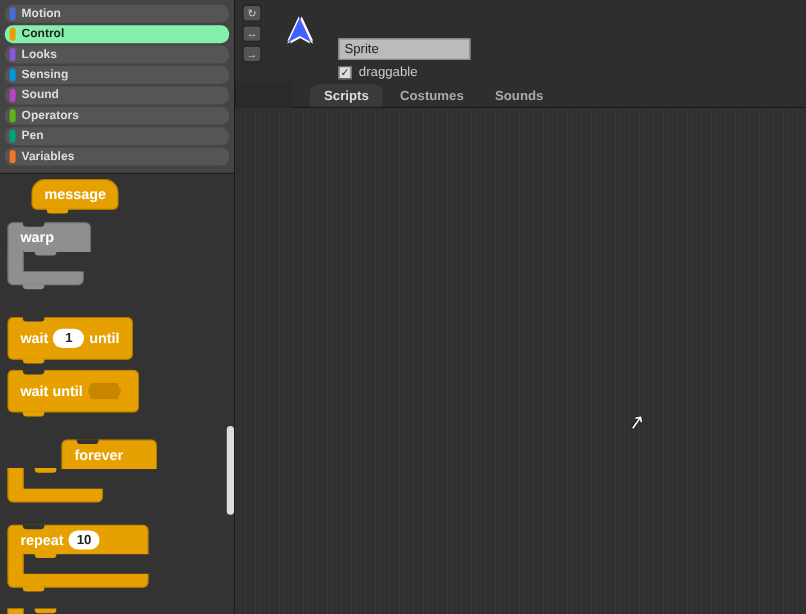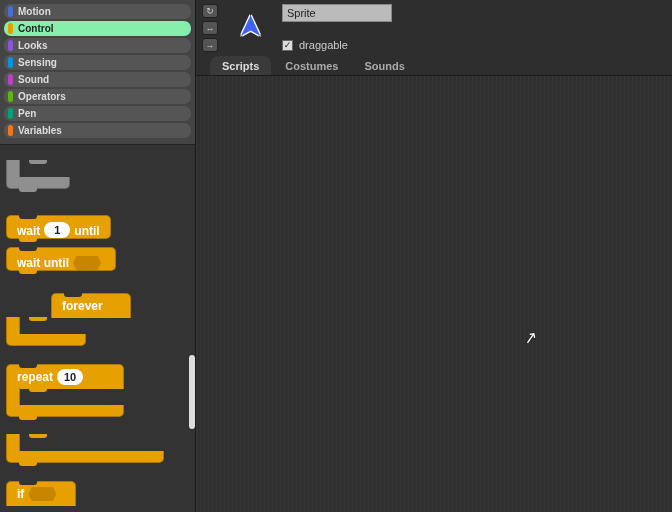--- a/index.html
+++ b/index.html
@@ -15,21 +15,21 @@
   .cat-btn.active { color: #222; }
 
   .palette { flex: 1; overflow: hidden; padding: 6px 0 0 6px; position: relative; }
 
   
   .scroll-thumb { position: absolute; right: 0px; top: 210px; width: 6px; height: 74px; background: #ddd; border-radius: 3px; }
 
   
   .block { position: relative; margin-bottom: 8px; color: #fff; font-size: 12px; font-weight: bold; }
   .hat, .cmd, .cwrap, .cbody, .cbottom { background: var(--bc, #e6a000); border: 1px solid rgba(0,0,0,0.25); }
-  .cmd { display: inline-flex; align-items: flex-end; height: 24px; padding: 0 10px; border-radius: 5px; position: relative; }
+  .cmd { display: inline-flex; align-items: center; height: 36px; padding: 0 10px; border-radius: 5px; position: relative; }
   .cmd::before { content: ""; position: absolute; top: -1px; left: 12px; width: 18px; height: 4px; background: var(--nt, #333); border-radius: 0 0 3px 3px; } 
   .cmd::after { content: ""; position: absolute; bottom: -4px; left: 12px; width: 18px; height: 4px; background: var(--bc); border-radius: 0 0 3px 3px; } 
   .hat { display: inline-flex; align-items: center; height: 26px; padding: 0 10px; border-radius: 12px 12px 5px 5px; position: relative; }
   .hat::after { content: ""; position: absolute; bottom: -4px; left: 12px; width: 18px; height: 4px; background: var(--bc); border-radius: 0 0 3px 3px; }
 
   .cwrap { display: inline-block; border-radius: 5px 5px 0 0; border-bottom: none; position: relative; min-width: 70px; }
   .cwrap .ctop { display: flex; align-items: center; height: 24px; padding: 0 10px; }
   .cwrap::before { content: ""; position: absolute; top: -1px; left: 12px; width: 18px; height: 4px; background: #333; border-radius: 0 0 3px 3px; }
   .carm { display: block; height: 18px; width: 14px; background: var(--bc); border-left: 1px solid rgba(0,0,0,0.25); border-right: 1px solid rgba(0,0,0,0.25); margin-top: -1px; position: relative; }
   .carm::before { content:""; position:absolute; top:0; left:22px; width:18px; height:4px; background: var(--bc); border-radius:0 0 3px 3px; }
@@ -40,27 +40,27 @@
   .oval-input { display: inline-flex; align-items: center; justify-content: center; background: #fff; color: #222; border-radius: 10px; height: 16px; min-width: 26px; padding: 0 6px; margin: 0 4px; font-size: 11px; }
   .hex-slot { display: inline-block; width: 28px; height: 14px; background: #c78500; margin: 0 4px; clip-path: polygon(12% 0, 88% 0, 100% 50%, 88% 100%, 12% 100%, 0 50%); }
 
   
   .right-panel { flex: 1; display: flex; flex-direction: column; background: #2a2a2a; border-left: 1px solid #1a1a1a; }
   .sprite-header { display: flex; align-items: flex-start; gap: 10px; padding: 4px 6px 2px 6px; background: #2e2e2e; }
   .hdr-btns { display: flex; flex-direction: column; gap: 3px; }
   .hdr-btn { width: 16px; height: 14px; background: #555; border: 1px solid #222; border-radius: 3px; color: #ccc; font-size: 9px; display:flex; align-items:center; justify-content:center; cursor:pointer; }
   .thumb-holder { width: 44px; height: 44px; display:flex; align-items:center; justify-content:center; }
   .arrow-sprite { font-size: 30px; color: #4060ff; text-shadow: -1px -1px 0 #fff, 1px -1px 0 #fff, -1px 1px 0 #fff, 1px 1px 0 #fff; transform: translateY(-2px); }
-  .sprite-meta { display:flex; flex-direction:column; gap:17px; }
+  .sprite-meta { display:flex; flex-direction:column; gap:4px;margin-top:28px; }
   .name-field { width: 110px; height: 18px; background: #bbb; border: 1px solid #888; color: #222; font-size: 11px; padding: 0 4px; }
   .drag-row { display:flex; align-items:center; gap:6px; }
   .chk { width:11px; height:11px; background:#ddd; border:1px solid #666; color:#222; font-size:9px; line-height:9px; text-align:center; cursor:pointer; }
   .drag-label { color:#ccc; font-size:11px; }
 
-  .tabbar { display:flex; gap:2px; padding: 2px 0 0 14px; background:#2e2e2e; border-bottom:1px solid #1a1a1a; }
+  .tabbar { display:flex; gap:2px; padding: 2px 0 0 14px; background:#2e2e2e; border-bottom:1px solid #1a1a1a;margin-left:48px; }
   .tab { padding: 4px 12px 3px 12px; font-size:11px; font-weight:bold; color:#ddd; border-radius:8px 8px 0 0; cursor:pointer; }
   .tab.active { background:#3a3a3a; }
   .tab:not(.active){ color:#aaa; }
 
   .script-area { flex:1; position:relative; background: repeating-linear-gradient(90deg, #363636 0 1px, #303030 1px 4px); }
   .cursor { position:absolute; left:328px; top:252px; font-size:16px; color:#fff; text-shadow: 0 0 2px #000; pointer-events:none; }
 </style>
 </head>
 <body>
 
@@ -95,22 +95,32 @@
           <span class="swatch" style="background: rgb(0, 161, 120);"></span>
           <span>Pen</span>
         </div>
         <div class="cat-btn">
           <span class="swatch" style="background: rgb(243, 118, 29);"></span>
           <span>Variables</span>
         </div>
       </div>
     <div class="palette">
 
+      <div class="block" style="--bc:#e6a000; margin-left:20px; margin-top:-2px;">
+        <span class="hat">
+          <span>message</span>
+        </span>
+      </div>
 
       <div class="block" style="--bc:#8f8f8f; margin-top:10px;">
+        <span class="cwrap" style="--bc:#8f8f8f; width:64px;">
+          <span class="ctop">
+              <span>warp</span>
+            </span>
+        </span>
         <span class="carm" style="--bc:#8f8f8f;"></span>
         <span class="cbottom" style="--bc:#8f8f8f; width:64px;"></span>
       </div>
 
       <div style="height:18px;"></div>
 
       <div class="block" style="--bc:#e6a000;">
         <span class="cmd">
           <span>wait</span>
           <span class="oval-input">1</span>

